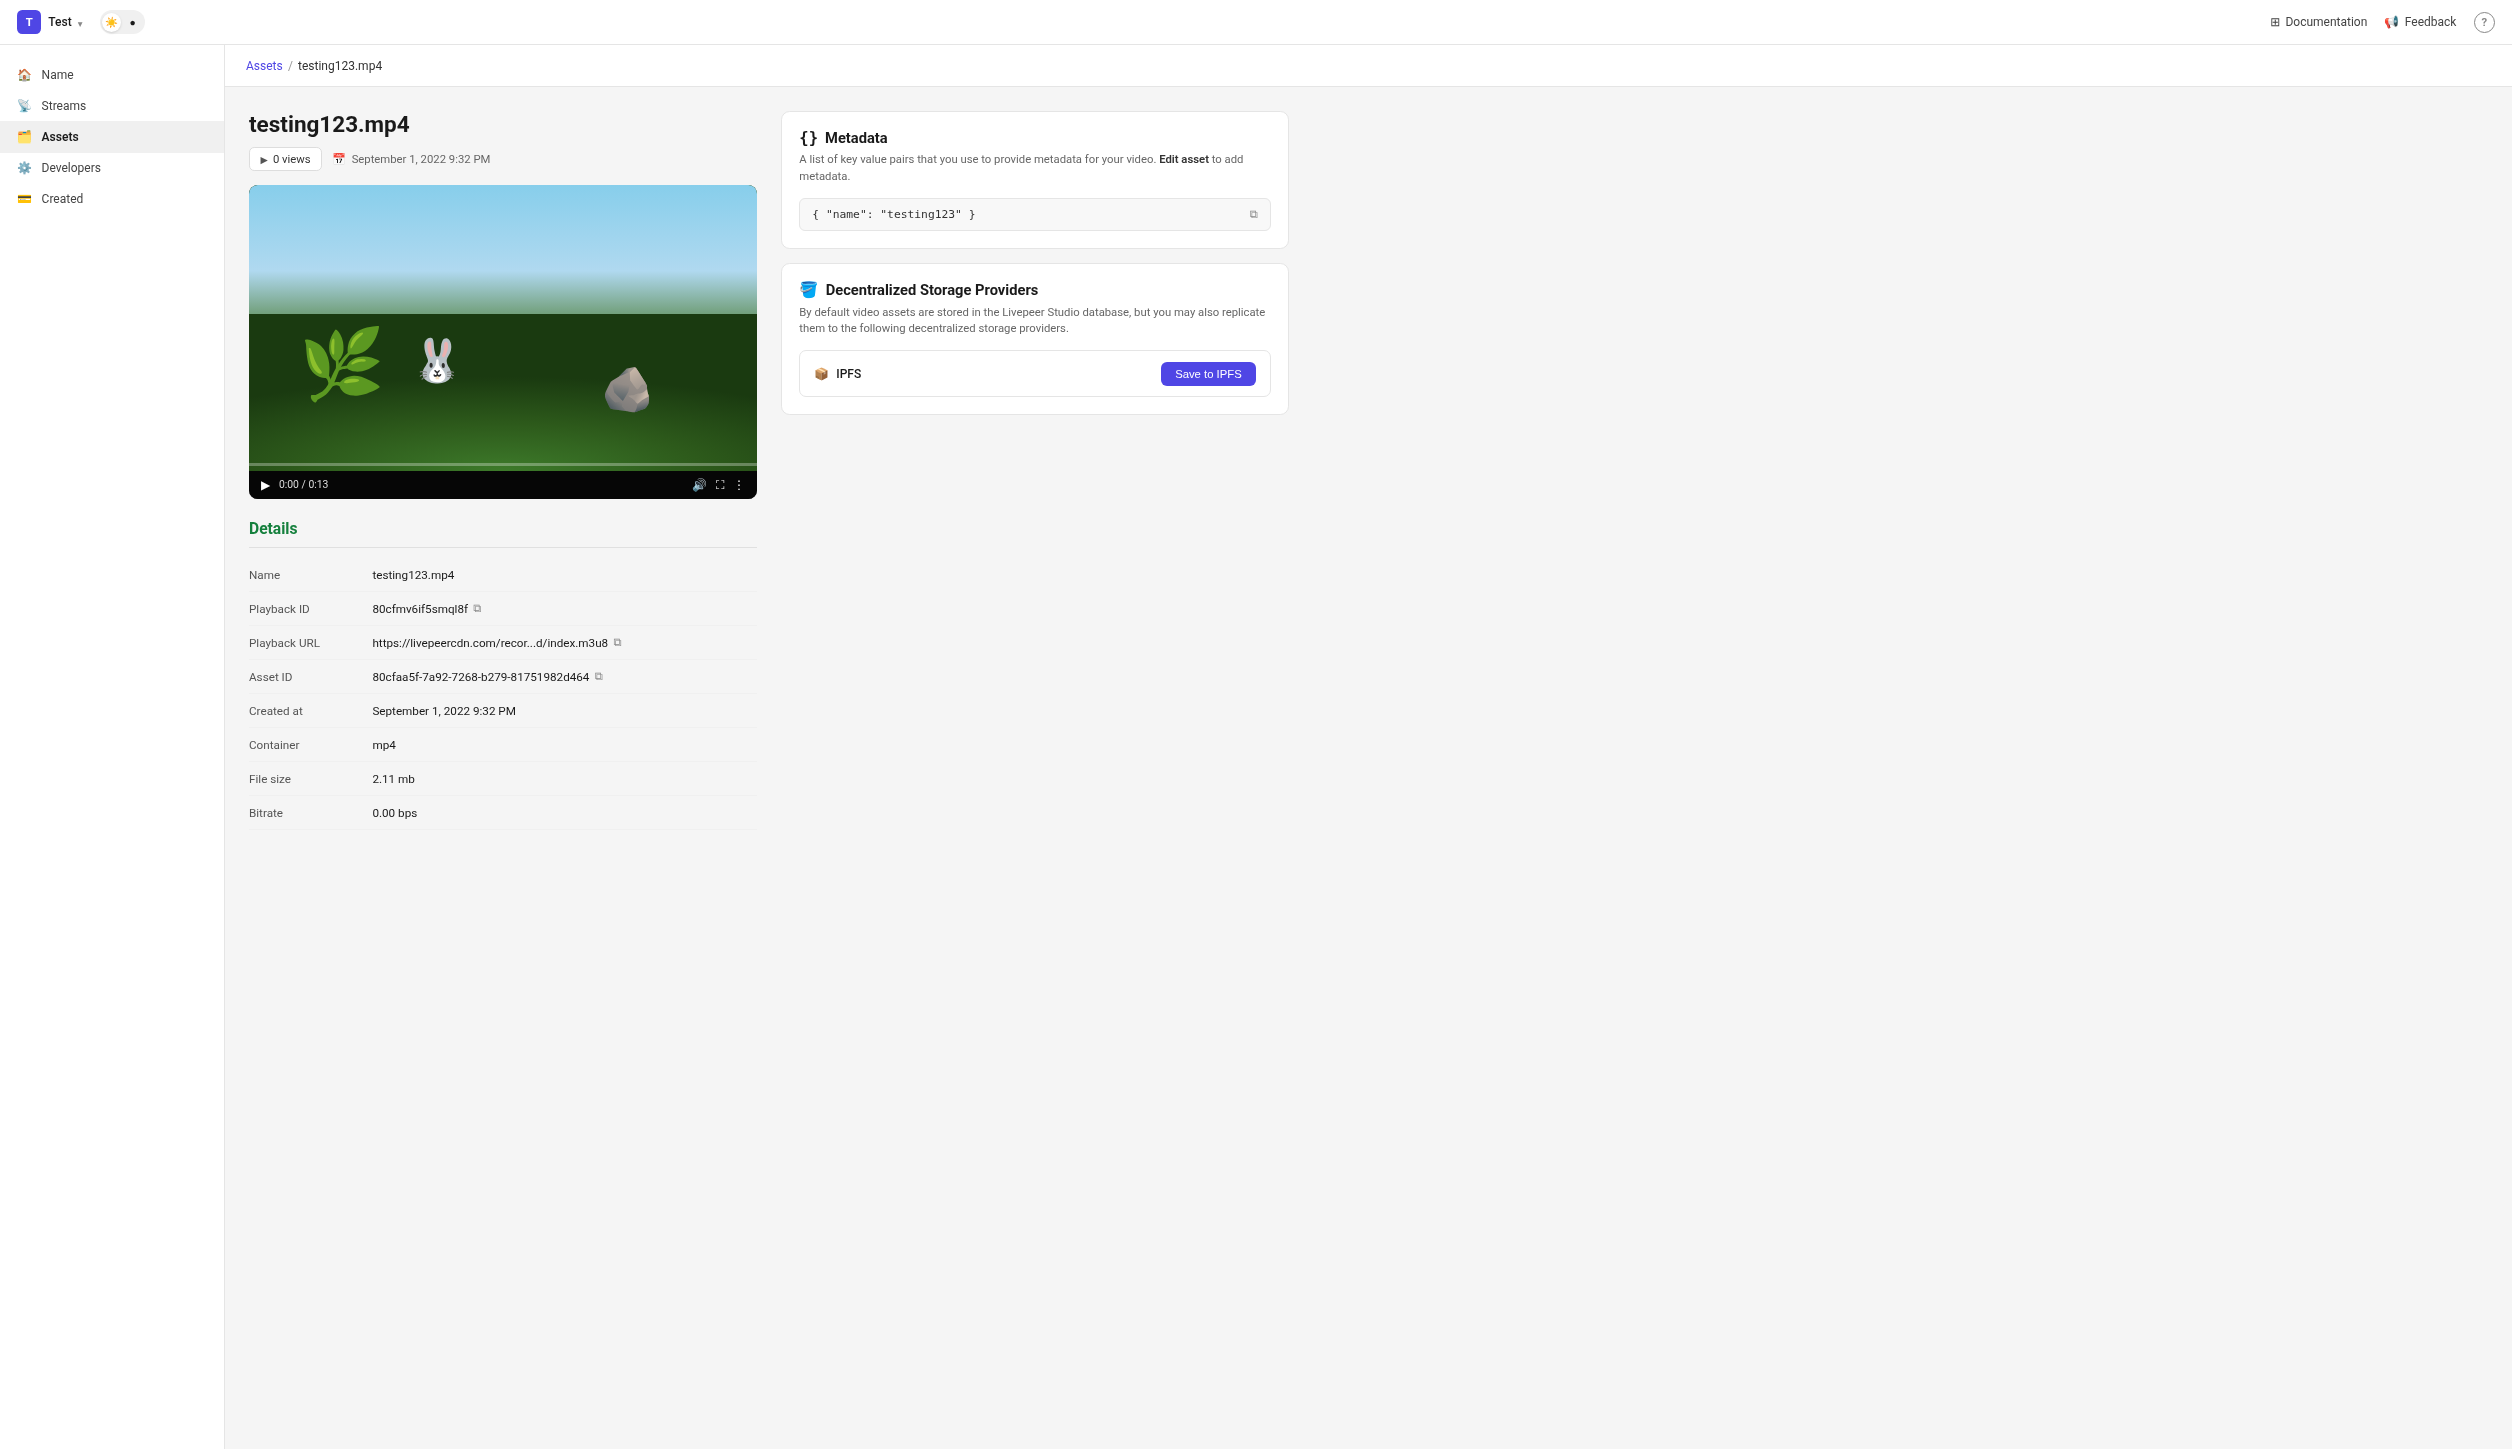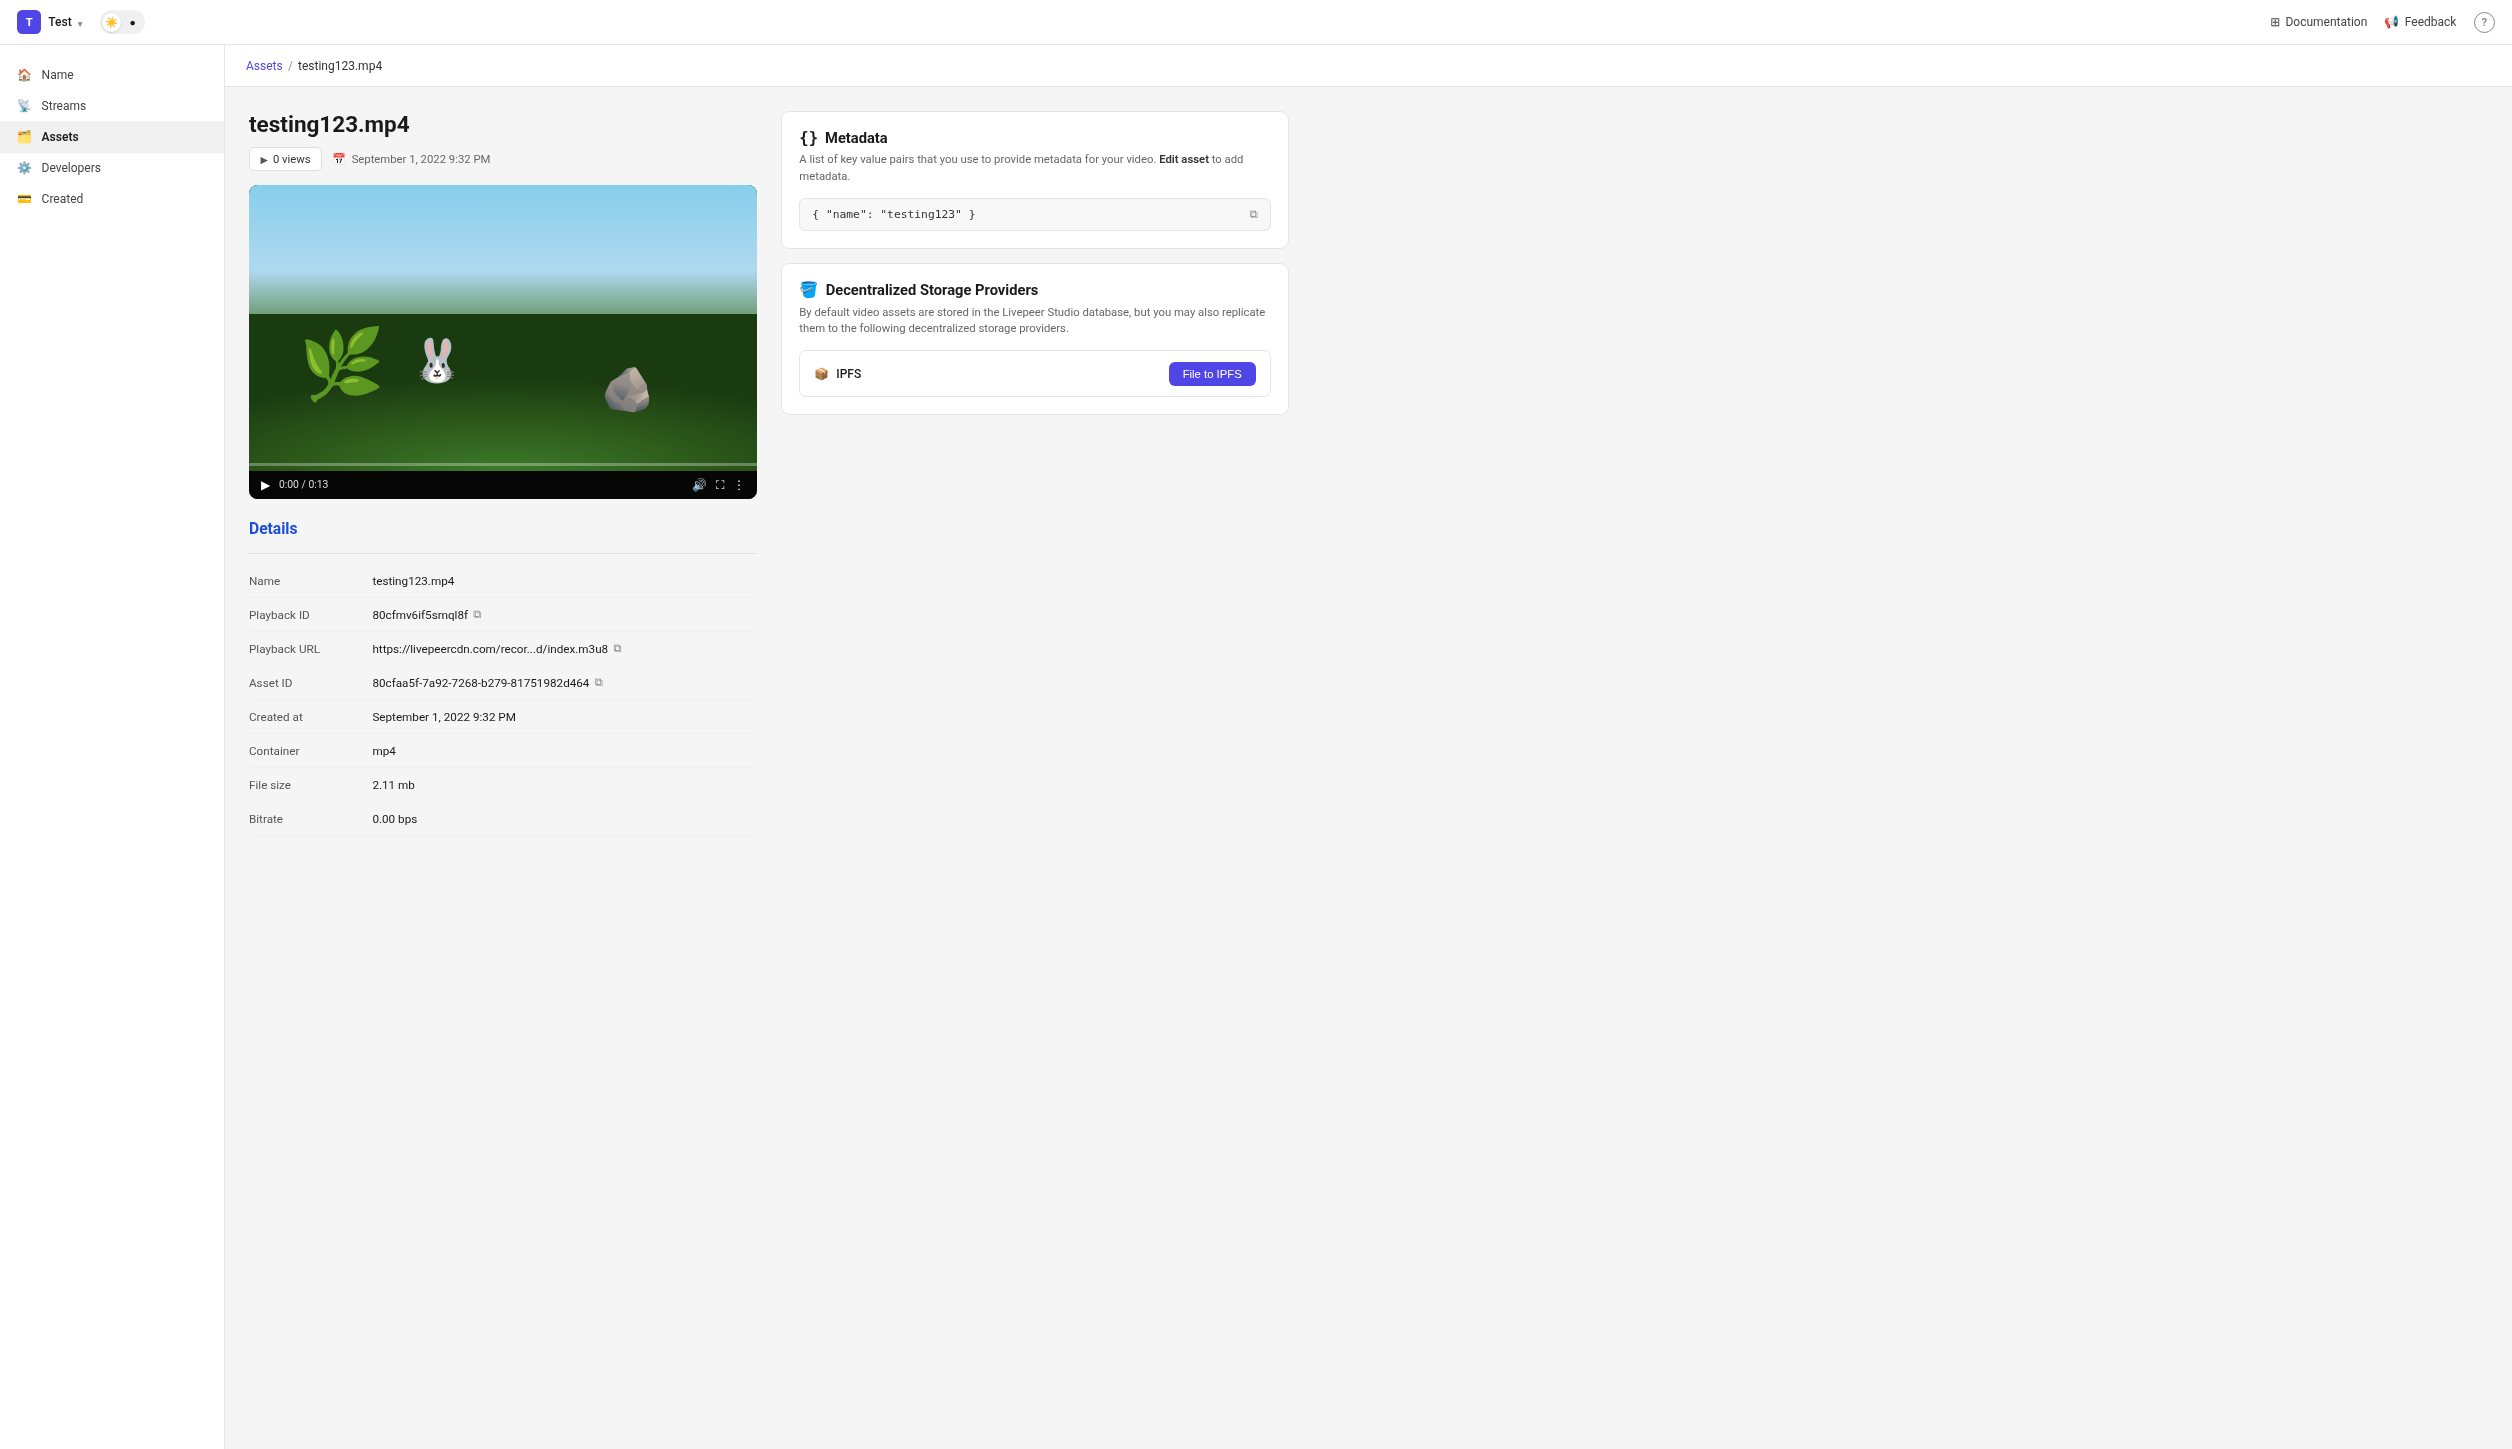--- a/index.html
+++ b/index.html
@@ -242,23 +242,23 @@
     .progress-fill {
       height: 100%;
       background: #4f46e5;
       width: 0%;
     }
 
     .details-section { margin-top: 21px; }
     .details-title {
       font-size: 15.6px;
       font-weight: 700;
-      color: #1d4ed8;
+      color: #15803d;
       margin-bottom: 10.4px;
-      padding-bottom: 15px;
+      padding-bottom: 9px;
       border-bottom: 0.9px solid #e0e0e0;
     }
     .detail-row {
       display: flex;
       align-items: flex-start;
       padding: 9.5px 0;
       border-bottom: 0.9px solid #f0f0f0;
       gap: 10.4px;
     }
     .detail-label {
@@ -545,20 +545,20 @@
         <div class="section-heading">
           <span style="font-size:15.6px;">🪣</span>
           <span>Decentralized Storage Providers</span>
         </div>
         <p class="section-desc">By default video assets are stored in the Livepeer Studio database, but you may also replicate them to the following decentralized storage providers.</p>
         <div class="ipfs-row">
           <div class="ipfs-label">
             <span>📦</span>
             <span>IPFS</span>
           </div>
-          <button class="btn-save-ipfs">File to IPFS</button>
+          <button class="btn-save-ipfs">Save to IPFS</button>
         </div>
       </div>
     </div>
 
   </div>
 </main>
 
 
 </body></html>

